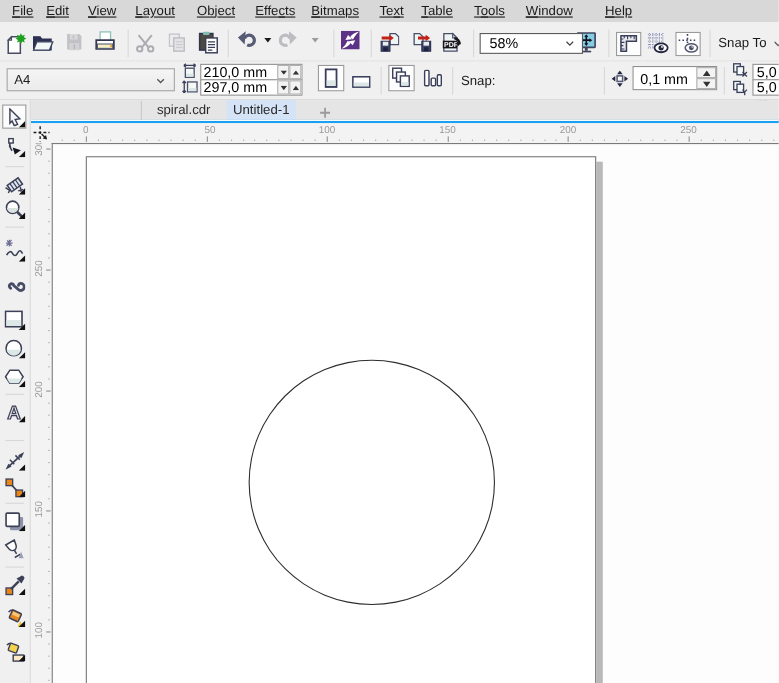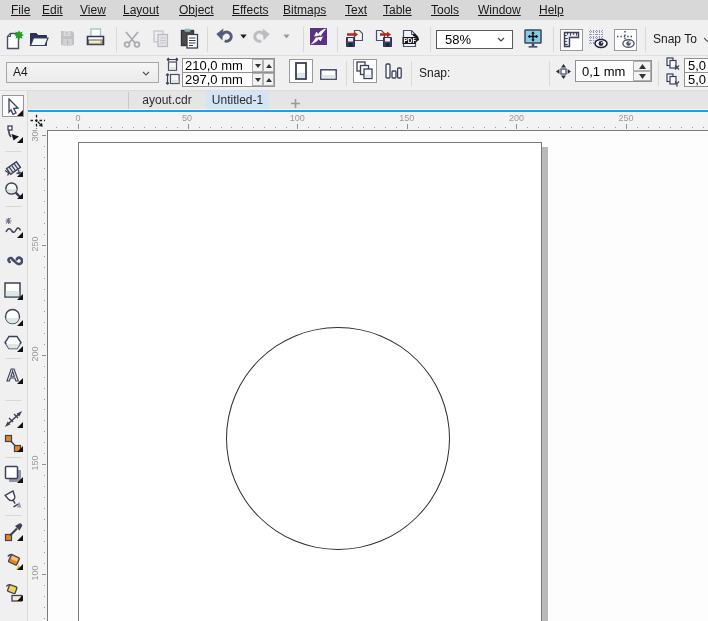--- a/index.html
+++ b/index.html
@@ -54,21 +54,21 @@
   <span style="left:42px"><u>E</u>dit</span>
   <span style="left:80px"><u>V</u>iew</span>
   <span style="left:123px"><u>L</u>ayout</span>
   <span style="left:179px">Ob<u>j</u>ect</span>
   <span style="left:232px">Effe<u>c</u>ts</span>
   <span style="left:283px"><u>B</u>itmaps</span>
   <span style="left:345px">Te<u>x</u>t</span>
   <span style="left:383px"><u>T</u>able</span>
   <span style="left:431px">T<u>o</u>ols</span>
   <span style="left:478px"><u>W</u>indow</span>
-  <span style="left:539px"><u>H</u>elp</span>
+  <span style="left:550px"><u>H</u>elp</span>
 </div>
 
 <div id="toolbar" class="abs">
   <div class="tsep" style="left:116px"></div>
   <div class="tsep" style="left:207px"></div>
   <div class="tsep" style="left:303px"></div>
   <div class="tsep" style="left:337px"></div>
   <div class="tsep" style="left:430px"></div>
   <div class="tsep" style="left:553px"></div>
   <div class="tsep" style="left:645px"></div>
@@ -205,21 +205,21 @@
   <svg class="abs" style="left:616px;top:7px" width="20" height="20" viewBox="0 0 20 20">
     <g stroke="#3a3f5c" stroke-width="1.4" stroke-dasharray="1.4 2">
       <path d="M9 1v13M1 6.5h16"></path>
     </g>
     <ellipse cx="12.5" cy="13.5" rx="5.6" ry="3.8" fill="#fdfdfd" stroke="#555870" stroke-width="1.4"></ellipse>
     <circle cx="12.5" cy="13.5" r="2.2" fill="#4b4e66"></circle>
     <circle cx="13.2" cy="12.8" r="0.7" fill="#fff"></circle>
   </svg>
   </div>
 
-  <div class="field" style="left:436px;top:7px;width:77px;height:19px;border-color:#5a5a5a;">
+  <div class="field" style="left:436px;top:7px;width:94px;height:19px;border-color:#5a5a5a;">
     <span style="position:absolute;left:8px;top:0;line-height:17px;">58%</span>
     <svg class="chev" style="right:7px;top:5px" viewBox="0 0 8 8">
         <path d="M1 2l3 3 3-3" fill="none" stroke="#444" stroke-width="1.2"></path>
       </svg>
   </div>
   <span style="position:absolute;left:653px;top:0;line-height:33px;font-size:12px;color:#1a1a1a;">Snap To</span>
   <svg class="chev" style="left:704px;top:13px;position:absolute" viewBox="0 0 8 8">
       <path d="M0 2l3.5 3.5L7 2" fill="none" stroke="#555" stroke-width="1.2"></path>
     </svg>
 </div>
@@ -335,21 +335,21 @@
   <svg class="abs" style="left:666px;top:17px" width="14" height="14" viewBox="0 0 14 14">
     <rect x="1" y="1" width="6" height="7.5" fill="#f4f9f8" stroke="#3a3f5c" stroke-width="1.2"></rect>
     <rect x="4" y="3.5" width="6" height="7.5" fill="#f4f9f8" stroke="#3a3f5c" stroke-width="1.2"></rect>
     <path d="M9 8.5 l2 2.2 2-2.2 M11 10.7 v3" stroke="#3a3f5c" stroke-width="1.2" fill="none"></path>
   </svg>
   </div>
 </div>
 
 <div id="tabbar" class="abs">
   <div style="position:absolute;left:100px;top:1px;width:1px;height:17px;background:#c8c8c8"></div>
-  <div class="tab" style="left:100px;width:78px;">ayout.cdr</div>
+  <div class="tab" style="left:100px;width:78px;">spiral.cdr</div>
   <div class="tab" style="left:178px;width:63px;background:#d5e3f6;">Untitled-1</div>
   <div style="position:absolute;left:262px;top:4px;width:11px;height:11px;">
     <svg width="11" height="11" viewBox="0 0 11 11">
         <path d="M5.5 1v9M1 5.5h9" stroke="#9a9a9a" stroke-width="1.6"></path>
       </svg>
   </div>
 </div>
 <div id="blueline" class="abs"></div>
 
 <div id="rcorner" class="abs">
@@ -369,21 +369,21 @@
     <div class="hdot" style="left:42.0px"></div>
     <div class="hdot" style="left:52.9px"></div>
     <div class="hdot" style="left:63.9px"></div>
     <div class="hdot" style="left:74.8px"></div>
     <div class="hdot" style="left:85.8px"></div>
     <div class="hdot" style="left:96.8px"></div>
     <div class="hdot" style="left:107.7px"></div>
     <div class="hdot" style="left:118.7px"></div>
     <div class="hdot" style="left:129.6px"></div>
     <div class="htick" style="left:140.6px"></div>
-    <div class="rnum" style="left:125px;top:1px;width:30px;text-align:center;">50</div>
+    <div class="rnum" style="left:139px;top:1px;width:30px;text-align:left;">50</div>
     <div class="hdot" style="left:151.6px"></div>
     <div class="hdot" style="left:162.5px"></div>
     <div class="hdot" style="left:173.5px"></div>
     <div class="hdot" style="left:184.4px"></div>
     <div class="hdot" style="left:195.4px"></div>
     <div class="hdot" style="left:206.4px"></div>
     <div class="hdot" style="left:217.3px"></div>
     <div class="hdot" style="left:228.3px"></div>
     <div class="hdot" style="left:239.2px"></div>
     <div class="htick" style="left:250.2px"></div>

